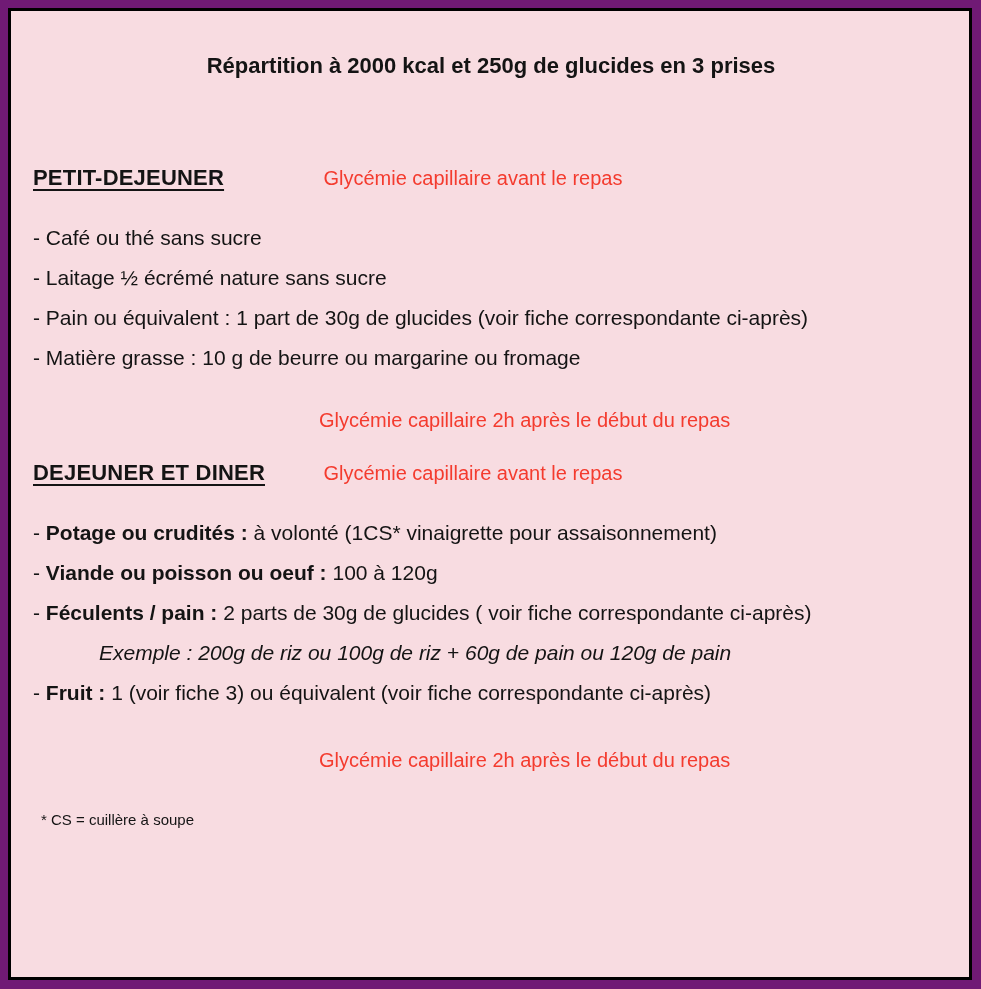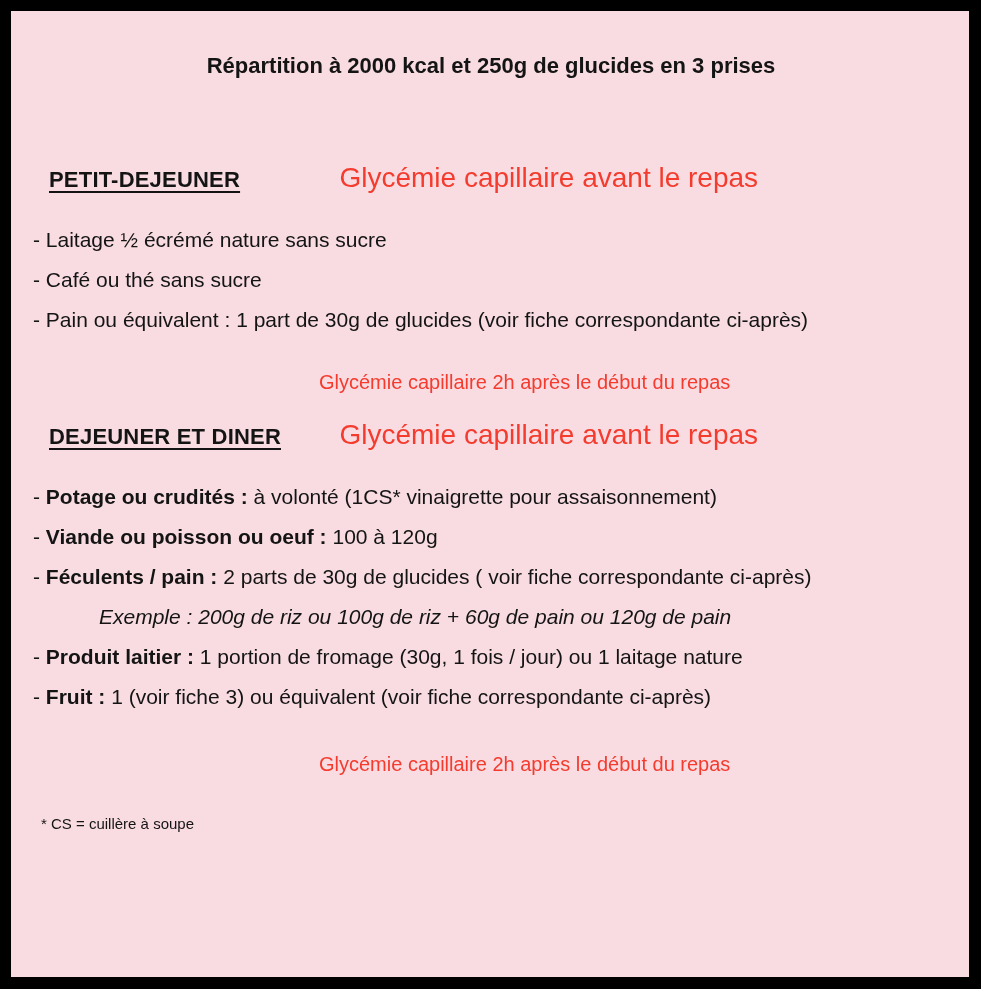--- a/index.html
+++ b/index.html
@@ -11,21 +11,21 @@
   * { margin: 0; padding: 0; box-sizing: border-box; }
   html, body { background: #ffffff; }
   body {
     font-family: "Liberation Sans", "DejaVu Sans", sans-serif;
     color: var(--text);
   }
   .page {
     position: relative;
     width: 981px;
     height: 989px;
-    background: #000000;
+    background: #701a75;
     text-decoration: underline;
   }
   .frame {
     position: absolute;
     top: 8px; left: 8px; right: 9px; bottom: 9px;
     border: 3px solid var(--border);
     background: var(--background);
     padding: 0 20px 0 22px;
     overflow: hidden;
   }
@@ -45,23 +45,22 @@
   .head-row.second { margin-top: 26px; }
   .heading {
     display: inline-block;
     min-width: 286px;
     font-size: 22px;
     font-weight: bold;
     letter-spacing: 0.2px;
     text-decoration: underline;
     text-decoration-thickness: 2px;
     text-underline-offset: 4px;
-    margin-left: 16px;
   }
-  .red { color: var(--accent-red); font-size: 28px; }
+  .red { color: var(--accent-red); font-size: 20px; }
   .items { margin-top: 32px; }
   .items.dinner-list { }
   .item {
     font-size: 21px;
     line-height: 26px;
     margin-bottom: 14px;
     white-space: nowrap;
   }
   .item b { font-weight: bold; }
   .example {
@@ -96,38 +95,38 @@
   <div class="frame">
 
     <h1 class="title">Répartition à 2000 kcal et 250g de glucides en 3 prises</h1>
 
     <div class="head-row">
       <span class="heading">PETIT-DEJEUNER</span>
       <span class="red">Glycémie capillaire avant le repas</span>
     </div>
 
     <div class="items">
+      <p class="item">- Café ou thé sans sucre</p>
       <p class="item">- Laitage ½ écrémé nature sans sucre</p>
-      <p class="item">- Café ou thé sans sucre</p>
       <p class="item">- Pain ou équivalent : 1 part de 30g de glucides (voir fiche correspondante ci-après)</p>
+      <p class="item">- Matière grasse : 10 g de beurre ou margarine ou fromage</p>
     </div>
 
     <p class="red-line first">Glycémie capillaire 2h après le début du repas</p>
 
     <div class="head-row second">
       <span class="heading">DEJEUNER ET DINER</span>
       <span class="red">Glycémie capillaire avant le repas</span>
     </div>
 
     <div class="items dinner-list">
       <p class="item"><span>- </span><b>Potage ou crudités :</b><span> à volonté (1CS* vinaigrette pour assaisonnement)</span></p>
       <p class="item"><span>- </span><b>Viande ou poisson ou oeuf :</b><span> 100 à 120g</span></p>
       <p class="item"><span>- </span><b>Féculents / pain :</b><span> 2 parts de 30g de glucides ( voir fiche correspondante ci-après)</span></p>
       <p class="example">Exemple : 200g de riz ou 100g de riz + 60g de pain ou 120g de pain</p>
-      <p class="item"><span>- </span><b>Produit laitier :</b><span> 1 portion de fromage (30g, 1 fois / jour) ou 1 laitage nature</span></p>
       <p class="item"><span>- </span><b>Fruit :</b><span> 1 (voir fiche 3) ou équivalent (voir fiche correspondante ci-après)</span></p>
     </div>
 
     <p class="red-line last">Glycémie capillaire 2h après le début du repas</p>
 
     <p class="footnote">* CS = cuillère à soupe</p>
 
   </div>
 </div>
 

